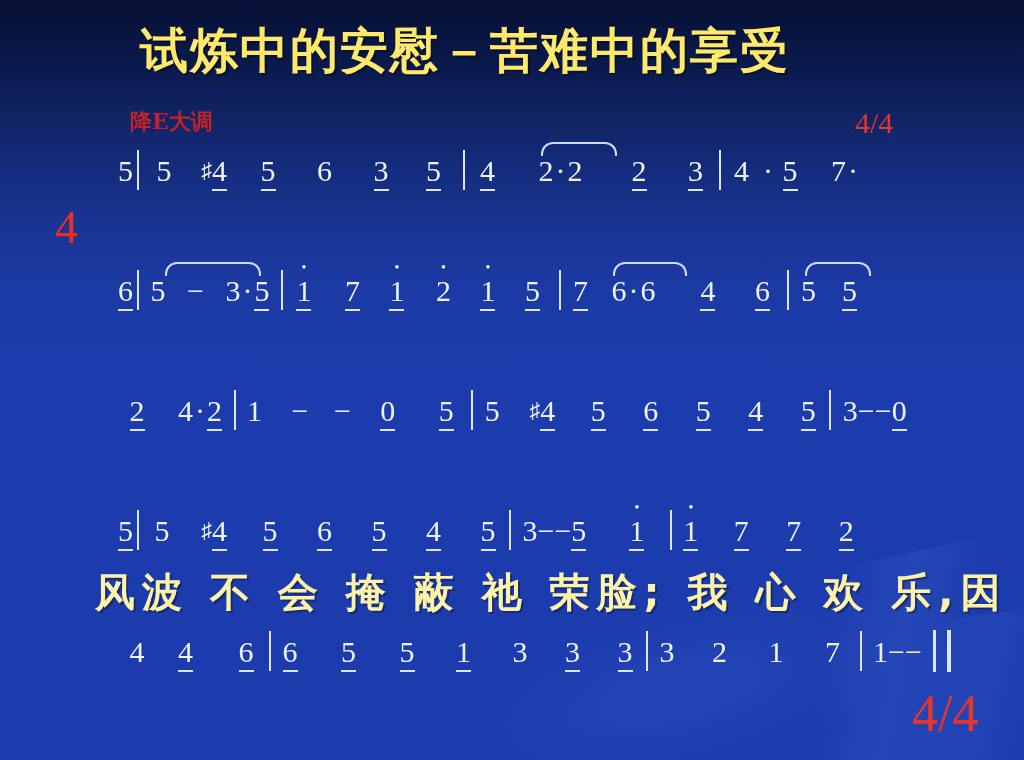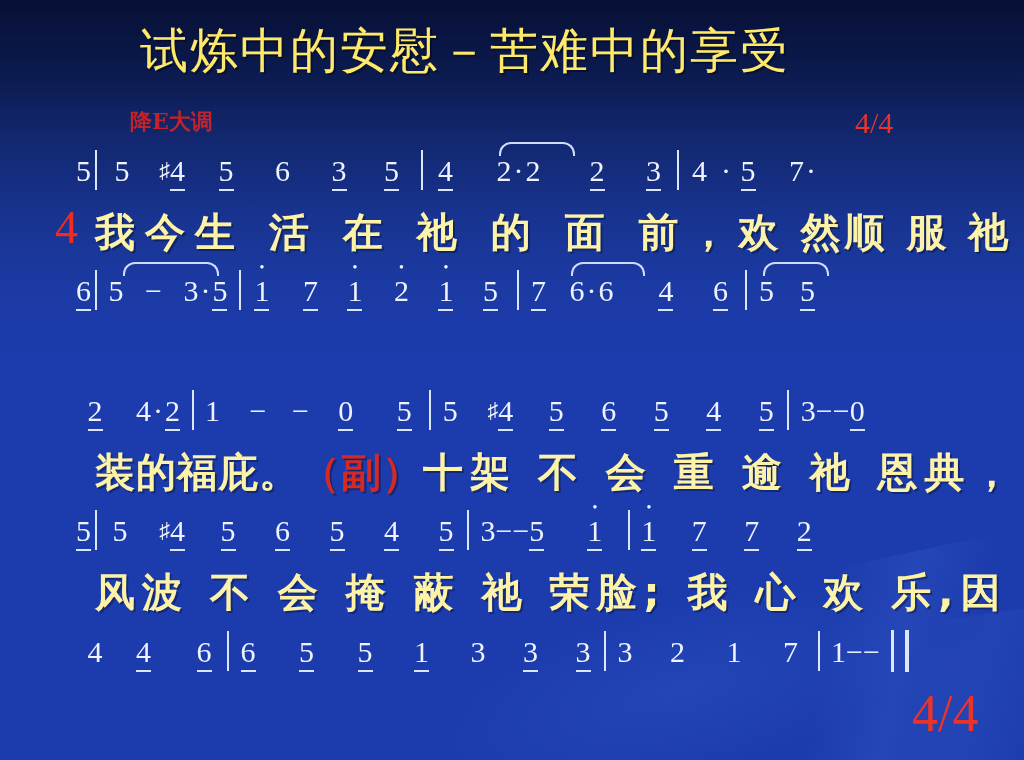--- a/index.html
+++ b/index.html
@@ -41,21 +41,21 @@
   #numberbox .num{
     color:#7ff060;
     font-family:"Liberation Sans", sans-serif;
     font-size:56px;font-weight:400;line-height:1;
     letter-spacing:1px;
   }
   #title{
     position:absolute;left:140px;top:26px;
     color:#ffe96b;
     font-family:"DejaVu Sans", sans-serif;
-    font-weight:normal;
+    font-weight:bold;
     font-size:48px;line-height:1;
     letter-spacing:2px;
     text-shadow:2px 2px 0 rgba(0,0,0,0.35);
     white-space:nowrap;
   }
   #keysig{
     position:absolute;left:130px;top:110px;
     color:#c0232a;
     font-family:"DejaVu Serif", serif;
     font-weight:bold;font-size:22px;line-height:1;
@@ -84,21 +84,21 @@
   #systems{
     position:absolute;left:0;top:150px;width:1024px;
   }
   .system{position:relative;height:120px;}
   .notes{
     position:relative;height:52px;
     font-family:"Liberation Serif", serif;
     color:#eef3ff;
     font-size:30px;
     white-space:nowrap;
-    padding-left:76px;
+    padding-left:118px;
     box-sizing:border-box;
   }
   .lyrics{
     position:relative;height:66px;
     font-family:"DejaVu Sans", sans-serif;
     color:#fdf3a8;
     font-size:40px;
     font-weight:bold;
     white-space:nowrap;
     padding-left:95px;
@@ -167,23 +167,20 @@
           <span class="n">2</span><span class="dot">·</span><span class="n">2</span>
         </span>
         <span class="sp" style="width:34px"></span>
         <span class="n u1">2</span><span class="sp" style="width:34px"></span>
         <span class="n u1">3</span><span class="sp" style="width:4px"></span>
         <span class="bar"></span><span class="sp" style="width:2px"></span>
         <span class="n">4</span><span class="sp" style="width:12px"></span><span class="dot">·</span>
         <span class="n u1">5</span><span class="sp" style="width:26px"></span>
         <span class="n">7</span><span class="dot">·</span>
       </div>
-      <div class="lyrics">
-        <span style="letter-spacing:10px">我今生 活 在 祂 的 面 前，</span><span style="letter-spacing:4px">欢 然顺 服 祂</span>
-      </div>
     </div>
 
     <div class="system">
       <div class="notes">
         <span class="n u1">6</span><span class="bar"></span>
         <span style="position:relative;display:inline-block;">
           <span class="tie" style="left:14px;top:-12px;width:92px;"></span>
           <span class="n">5</span><span class="sp" style="width:14px"></span>
           <span class="n">−</span><span class="sp" style="width:14px"></span>
           <span class="n">3</span><span class="dot">·</span><span class="n u1">5</span>
@@ -226,23 +223,20 @@
         <span class="bar"></span>
         <span class="n">5</span><span class="sp" style="width:22px"></span>
         <span class="sharp">♯</span><span class="n u1">4</span><span class="sp" style="width:28px"></span>
         <span class="n u1">5</span><span class="sp" style="width:30px"></span>
         <span class="n u1">6</span><span class="sp" style="width:30px"></span>
         <span class="n u1">5</span><span class="sp" style="width:30px"></span>
         <span class="n u1">4</span><span class="sp" style="width:30px"></span>
         <span class="n u1">5</span><span class="sp" style="width:2px"></span>
         <span class="bar"></span>
         <span class="n">3</span><span class="n">−</span><span class="n">−</span><span class="n u1">0</span>
-      </div>
-      <div class="lyrics">
-        <span>装的福庇。</span><span class="sub">（副）</span><span style="letter-spacing:7px">十架 不 会 重 逾 祂 恩典，</span>
       </div>
     </div>
 
     <div class="system">
       <div class="notes">
         <span class="n u1">5</span><span class="bar"></span><span class="sp" style="width:4px"></span>
         <span class="n">5</span><span class="sp" style="width:24px"></span>
         <span class="sharp">♯</span><span class="n u1">4</span><span class="sp" style="width:28px"></span>
         <span class="n u1">5</span><span class="sp" style="width:32px"></span>
         <span class="n u1">6</span><span class="sp" style="width:32px"></span>

